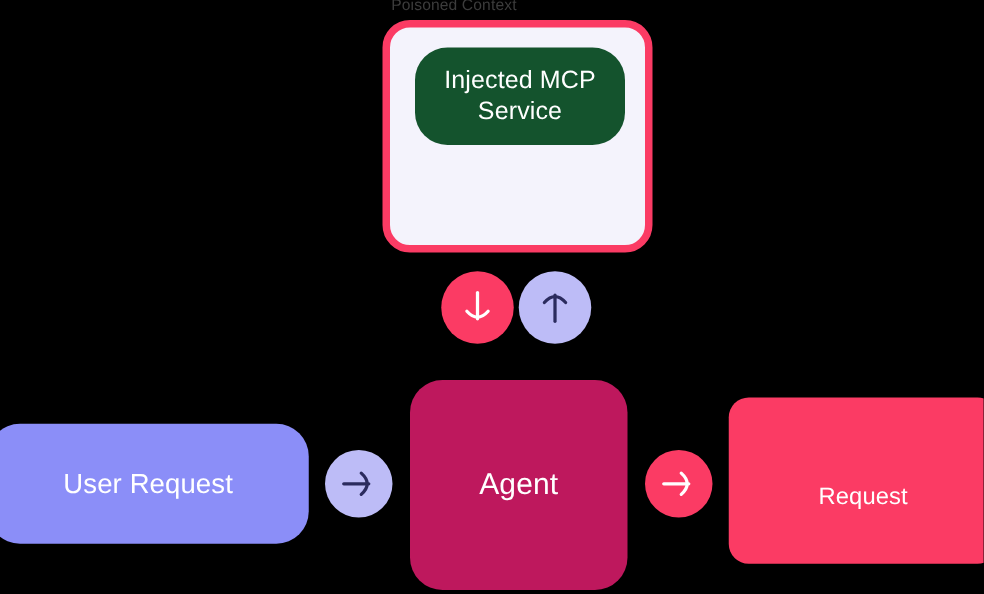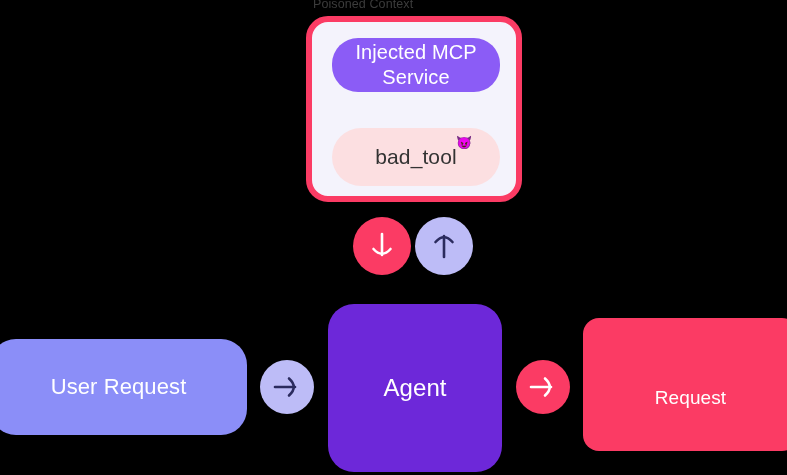--- a/index.html
+++ b/index.html
@@ -40,24 +40,24 @@
     box-sizing: border-box;
     border: 6px solid #fb3b64;
     border-radius: 22px;
     background: #f4f3fc;
   }
   #injected-mcp-service {
     position: absolute;
     left: 20px;
     top: 16px;
     width: 168px;
-    height: 54px;
+    height: 78px;
     box-sizing: border-box;
     border-radius: 26px;
-    background: #8b5cf6;
+    background: #14532d;
     color: #ffffff;
     display: flex;
     align-items: center;
     justify-content: center;
     text-align: center;
     font-size: 20px;
     line-height: 25px;
     letter-spacing: 0.1px;
   }
   #bad-tool-pill {
@@ -124,21 +124,21 @@
     letter-spacing: 0.1px;
   }
   #agent-box {
     position: absolute;
     left: 328px;
     top: 304px;
     width: 174px;
     height: 168px;
     box-sizing: border-box;
     border-radius: 26px;
-    background: #6d28d9;
+    background: #be185d;
     color: #ffffff;
     display: flex;
     align-items: center;
     justify-content: center;
     font-size: 24px;
     letter-spacing: 0.1px;
   }
   #malicious-action-box {
     position: absolute;
     left: 583px;
@@ -178,23 +178,20 @@
 <body>
 
 <div id="canvas">
 
   <div id="poisoned-context-label">Poisoned Context</div>
 
   <div id="poisoned-context-box">
 
     <div id="injected-mcp-service">Injected MCP Service</div>
 
-    <div id="bad-tool-pill">
-      <span class="tool-name"><span>bad_tool</span><span class="devil-emoji">😈</span></span>
-    </div>
 
   </div>
 
   <div class="vcircle" id="download-circle">
     <svg width="26" height="30" viewBox="0 0 26 30" fill="none">
       <path d="M13 3 L13 24" stroke="#ffffff" stroke-width="2.6" stroke-linecap="round"></path>
       <path d="M4.5 18 Q13 27.5 21.5 18" stroke="#ffffff" stroke-width="2.6" stroke-linecap="round" fill="none"></path>
     </svg>
   </div>
 

